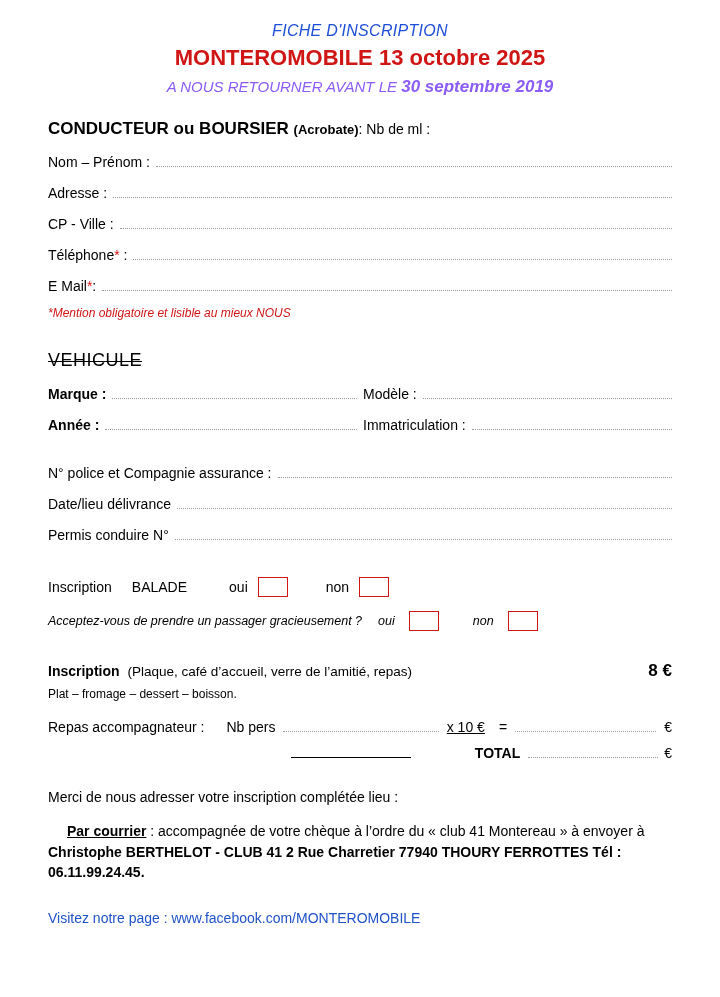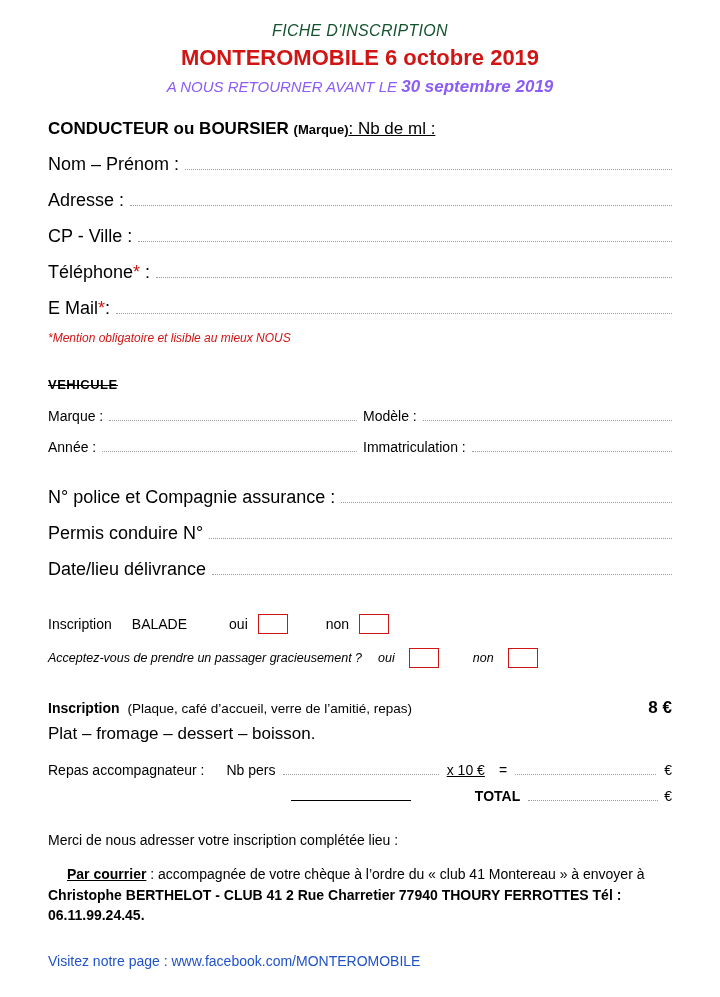--- a/index.html
+++ b/index.html
@@ -22,21 +22,21 @@
     padding: 0;
     box-sizing: border-box;
   }
 
   
   .header {
     text-align: center;
     margin-top: 22px;
   }
   .hdr-line1 {
-    color: #14532d;
+    color: #1d4ed8;
     font-size: 16px;
     font-style: italic;
     letter-spacing: .3px;
     font-family: "Liberation Sans", sans-serif;
   }
   .hdr-line2 {
     color: #d01515;
     font-size: 22px;
     font-weight: bold;
     margin-top: 5px;
@@ -66,46 +66,45 @@
   .section-title {
     font-size: 17px;
     font-weight: bold;
     margin-top: 22px;
   }
   .section-title .sub {
     font-size: 13px;
     font-weight: bold;
   }
   .section-title .reg {
-    font-size: 17px;
+    font-size: 14px;
     font-weight: normal;
-    text-decoration: underline;
   }
 
   .vehicule-title {
-    font-size: 13px;
-    font-weight: bold;
+    font-size: 18px;
+    font-weight: normal;
     letter-spacing: .5px;
     position: relative;
     display: inline-block;
   }
   .vehicule-title::after {
     content: "";
     position: absolute;
     left: 0;
     right: 0;
     top: 50%;
     border-top: 1px solid #000;
   }
 
   .field-row {
     display: flex;
     align-items: baseline;
     margin-top: 15px;
-    font-size: 18px;
+    font-size: 14px;
   }
   .field-label {
     white-space: nowrap;
   }
   .dots {
     flex: 1;
     border-bottom: 1px dotted #9a9a9a;
     margin-left: 6px;
     height: 11px;
   }
@@ -123,21 +122,21 @@
   .two-col {
     display: flex;
     margin-top: 15px;
     font-size: 14px;
   }
   .col {
     display: flex;
     align-items: baseline;
     flex: 1;
   }
-  .col.left { padding-right: 6px; }
+  .col.left { padding-right: 6px; font-weight: bold; }
 
   
   .inscr-balade {
     display: flex;
     align-items: center;
     font-size: 14px;
     margin-top: 34px;
   }
   .lbl-inscription { margin-right: 20px; }
   .lbl-balade { margin-right: 42px; }
@@ -171,21 +170,21 @@
     font-size: 14px;
   }
   .price-row .bold { font-weight: bold; }
   .price-row .paren { margin-left: 8px; font-size: 13.5px; }
   .price-row .amount {
     margin-left: auto;
     font-weight: bold;
     font-size: 17px;
   }
   .plat-line {
-    font-size: 17px;
+    font-size: 12px;
     margin-top: 6px;
   }
 
   .repas-row {
     display: flex;
     align-items: baseline;
     margin-top: 18px;
     font-size: 14px;
   }
   .repas-row .lab { white-space: nowrap; }
@@ -250,33 +249,33 @@
 </style>
 </head>
 <body>
 
 <div class="page">
 
   <div class="header">
     <div class="hdr-line1">FICHE D'INSCRIPTION</div>
     <div class="hdr-line2">
       <span>MONTEROMOBILE</span>
-      <span class="date">6 octobre 2019</span>
+      <span class="date">13 octobre 2025</span>
     </div>
     <div class="hdr-line3">
       <span>A NOUS RETOURNER AVANT LE</span>
       <span class="bold-date">30 septembre 2019</span>
     </div>
   </div>
 
   <div class="content">
 
     <div class="section-title">
       <span>CONDUCTEUR ou BOURSIER</span>
-      <span class="sub">(Marque)</span><span class="reg">: Nb de ml :</span>
+      <span class="sub">(Acrobate)</span><span class="reg">: Nb de ml :</span>
     </div>
 
     <div class="field-row">
       <span class="field-label">Nom – Prénom :</span>
       <span class="dots"></span>
     </div>
     <div class="field-row">
       <span class="field-label">Adresse :</span>
       <span class="dots"></span>
     </div>
@@ -319,25 +318,25 @@
         <span class="field-label">Immatriculation :</span>
         <span class="dots"></span>
       </span>
     </div>
 
     <div class="field-row" style="margin-top:32px;">
       <span class="field-label">N° police et Compagnie assurance :</span>
       <span class="dots"></span>
     </div>
     <div class="field-row">
+      <span class="field-label">Date/lieu délivrance</span>
+      <span class="dots"></span>
+    </div>
+    <div class="field-row">
       <span class="field-label">Permis conduire N°</span>
-      <span class="dots"></span>
-    </div>
-    <div class="field-row">
-      <span class="field-label">Date/lieu délivrance</span>
       <span class="dots"></span>
     </div>
 
     <div class="inscr-balade">
       <span class="lbl-inscription">Inscription</span>
       <span class="lbl-balade">BALADE</span>
       <span class="opt-lbl">oui</span>
       <span class="checkbox"></span>
       <span class="opt-lbl">non</span>
       <span class="checkbox last"></span>

